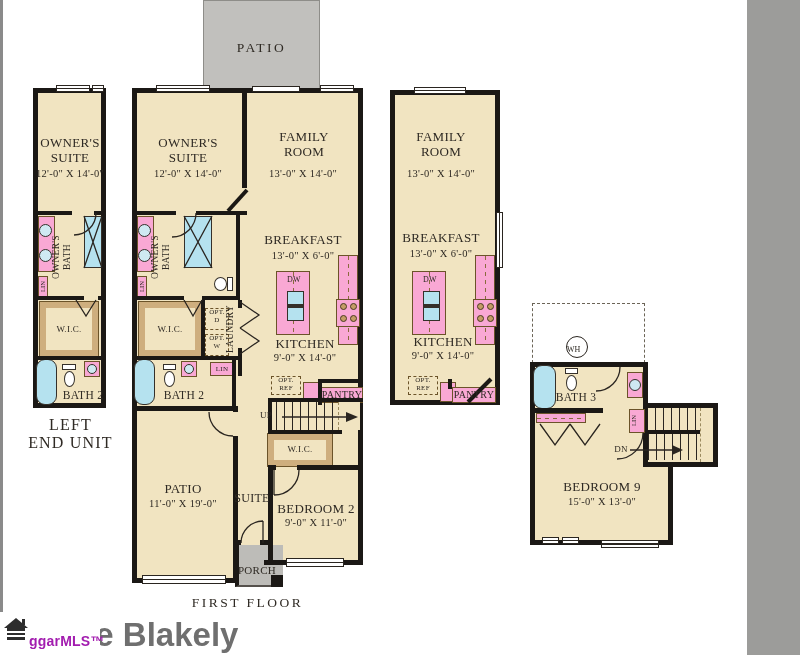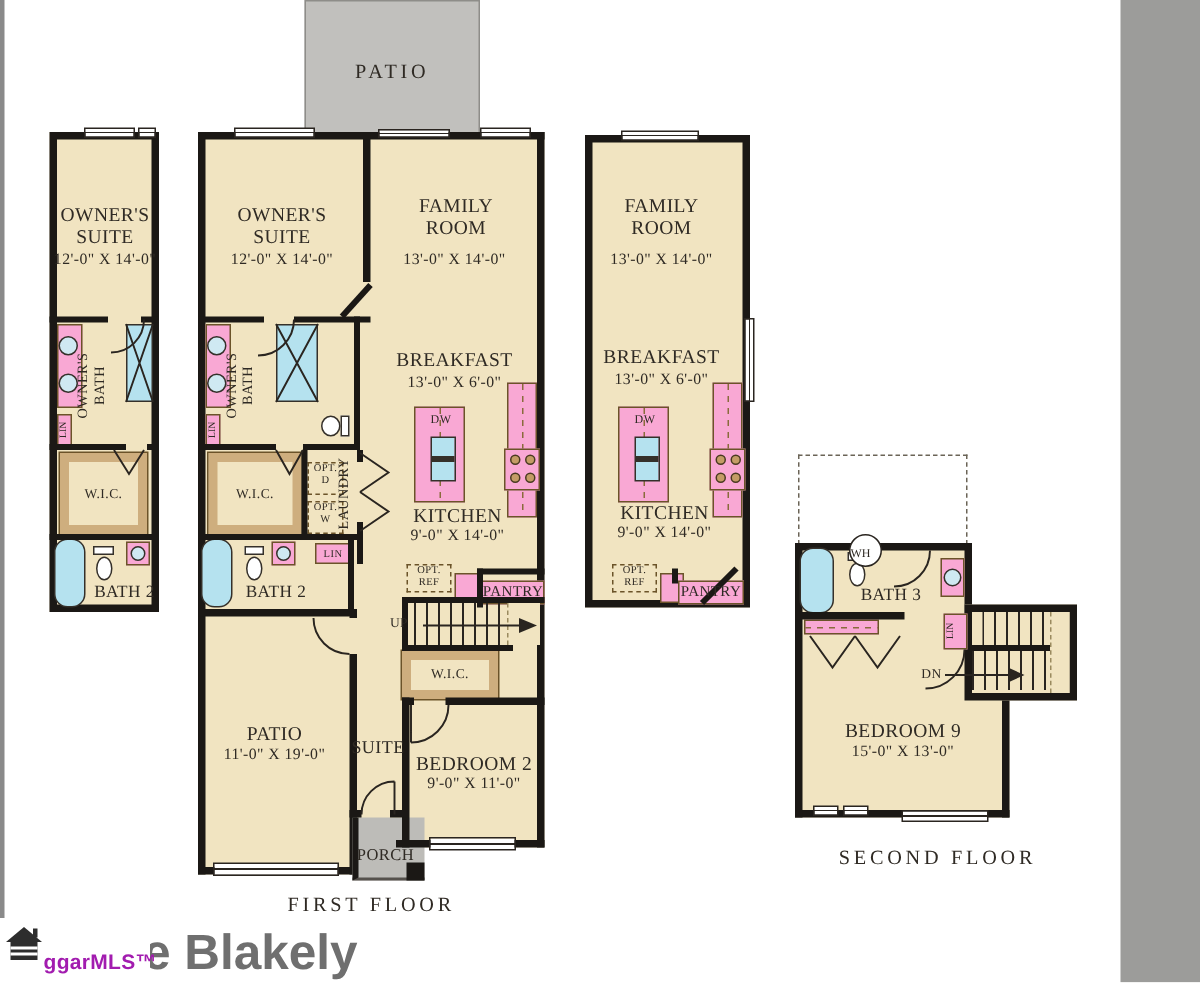--- a/index.html
+++ b/index.html
@@ -80,20 +80,24 @@
   <div class="a wall z3" style="left:98px;top:296px;width:8px;height:4px"></div>
   <div class="a frame z2" style="left:40px;top:302px;width:58px;height:54px"></div>
   <div class="a lab s9 z6" style="left:34px;top:324px;width:70px">W.I.C.</div>
   <div class="a wall z3" style="left:33px;top:356px;width:73px;height:4px"></div>
   <div class="a blue tub z2" style="left:36px;top:359px;width:21px;height:46px"></div>
   <div class="a toilett z3" style="left:62px;top:364px;width:14px;height:6px"></div>
   <div class="a toiletb z3" style="left:64px;top:371px;width:11px;height:16px"></div>
   <div class="a tan z2" style="left:84px;top:361px;width:16px;height:16px"></div>
   <div class="a sink circ z3" style="left:87px;top:364px;width:10px;height:10px"></div>
   <div class="a lab md z6" style="left:48px;top:389px;width:70px">BATH 2</div>
+  <div class="a lab big z6" style="left:18px;top:416px;width:105px">
+    <span style="display:block">LEFT</span>
+    <span style="display:block">END UNIT</span>
+  </div>
 
   <div class="a unit nob" style="left:132px;top:88px;width:231px;height:477px"></div>
   <div class="a unit" style="left:132px;top:406px;width:106px;height:177px;border-top:none"></div>
   <div class="a wall z3" style="left:132px;top:406px;width:106px;height:5px"></div>
   <div class="a" style="left:228px;top:412px;width:10px;height:24px;background:#F1E4C1;z-index:3"></div>
   <div class="a win z4" style="left:156px;top:85px;width:54px;height:7px"></div>
   <div class="a win z4" style="left:252px;top:86px;width:48px;height:6px"></div>
   <div class="a win z4" style="left:320px;top:85px;width:34px;height:7px"></div>
   <div class="a wall z3" style="left:242px;top:88px;width:5px;height:100px"></div>
   <div class="a lab rm z6" style="left:149px;top:136px;width:78px">OWNER'S SUITE</div>
@@ -208,46 +212,45 @@
   <div class="a dashtan z2 lab x7" style="left:408px;top:376px;width:30px;height:19px">
     <span style="display:block">OPT.</span>
     <span style="display:block">REF</span>
   </div>
   <div class="a tan z2" style="left:440px;top:382px;width:16px;height:20px"></div>
   <div class="a wall z3" style="left:448px;top:379px;width:4px;height:10px"></div>
   <div class="a tan z2" style="left:452px;top:387px;width:44px;height:16px"></div>
   <div class="a lab z6" style="left:452px;top:389px;width:44px;font-size:10px">PANTRY</div>
 
   <div class="a dash" style="left:532px;top:303px;width:113px;height:60px"></div>
-  <div class="a z4" style="left:566px;top:356px;width:22px;height:22px;border:1.5px solid #2a2520;border-radius:50%;background:#fff;text-align:left;line-height:20px"><span class="xs">WH</span></div>
+  <div class="a z4" style="left:566px;top:336px;width:22px;height:22px;border:1.5px solid #2a2520;border-radius:50%;background:#fff;text-align:left;line-height:20px"><span class="xs">WH</span></div>
   <div class="a unit nob" style="left:530px;top:362px;width:118px;height:51px"></div>
   <div class="a unit" style="left:530px;top:411px;width:143px;height:134px;border-top:none"></div>
   <div class="a unit" style="left:643px;top:403px;width:75px;height:64px"></div>
   <div class="a wall z3" style="left:530px;top:408px;width:73px;height:5px"></div>
   <div class="a tan cabline z2" style="left:536px;top:413px;width:50px;height:10px;background-image:repeating-linear-gradient(to right,#8a6b3c 0 4px,transparent 4px 8px);background-size:100% 1px;background-position:center"></div>
   <div class="a blue tub z2" style="left:533px;top:365px;width:23px;height:44px"></div>
   <div class="a toilett z3" style="left:565px;top:368px;width:13px;height:6px"></div>
   <div class="a toiletb z3" style="left:566px;top:375px;width:11px;height:16px"></div>
-  <div class="a lab md z6" style="left:559px;top:391px;width:70px">BATH 3</div>
+  <div class="a lab md z6" style="left:541px;top:391px;width:70px">BATH 3</div>
   <div class="a tan z2" style="left:627px;top:372px;width:16px;height:26px"></div>
   <div class="a sink circ z3" style="left:629px;top:379px;width:12px;height:12px"></div>
   <div class="a tan z2" style="left:629px;top:409px;width:16px;height:24px">
       <div class="vt xxs" style="width:100%;height:100%">LIN</div>
     </div>
   <div class="a treads z2" style="left:655px;top:408px;width:45px;height:22px"></div>
   <div class="a wall z3" style="left:648px;top:430px;width:52px;height:4px"></div>
   <div class="a treads z2" style="left:648px;top:434px;width:52px;height:26px"></div>
   <div class="a dashline z2" style="left:700px;top:408px;width:13px;height:54px"></div>
   <div class="a lab s9 z6" style="left:610px;top:444px;width:22px">DN</div>
   <div class="a lab rm z6" style="left:552px;top:480px;width:100px">BEDROOM 9</div>
   <div class="a lab dm z6" style="left:552px;top:496px;width:100px">15'-0" X 13'-0"</div>
   <div class="a win z4" style="left:542px;top:537px;width:17px;height:7px"></div>
   <div class="a win z4" style="left:562px;top:537px;width:17px;height:7px"></div>
   <div class="a win z4" style="left:601px;top:540px;width:58px;height:8px"></div>
-  <div class="a lab sec z6" style="left:535px;top:564px;width:180px">SECOND FLOOR</div>
 
   <svg class="a svgo" style="left:0;top:0" width="800" height="655" viewBox="0 0 800 655">
     <g stroke="#2a2520" stroke-width="1.3" fill="none">
       <path d="M84,216 L102,268 M102,216 L84,268"></path>
       <path d="M184,216 L212,268 M212,216 L184,268"></path>
       <path d="M96,213 A22,22 0 0 1 74,235"></path>
       <path d="M196,213 A24,24 0 0 1 172,237"></path>
       <path d="M240,302 L259,315 L240,328 M240,328 L259,341 L240,354"></path>
       <path d="M76,300 L86,316 L96,300"></path>
       <path d="M184,300 L193,316 L202,300"></path>

